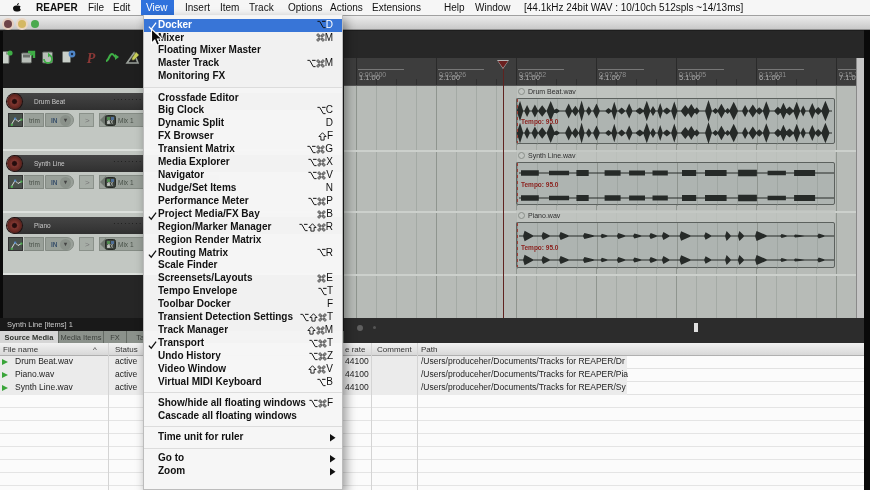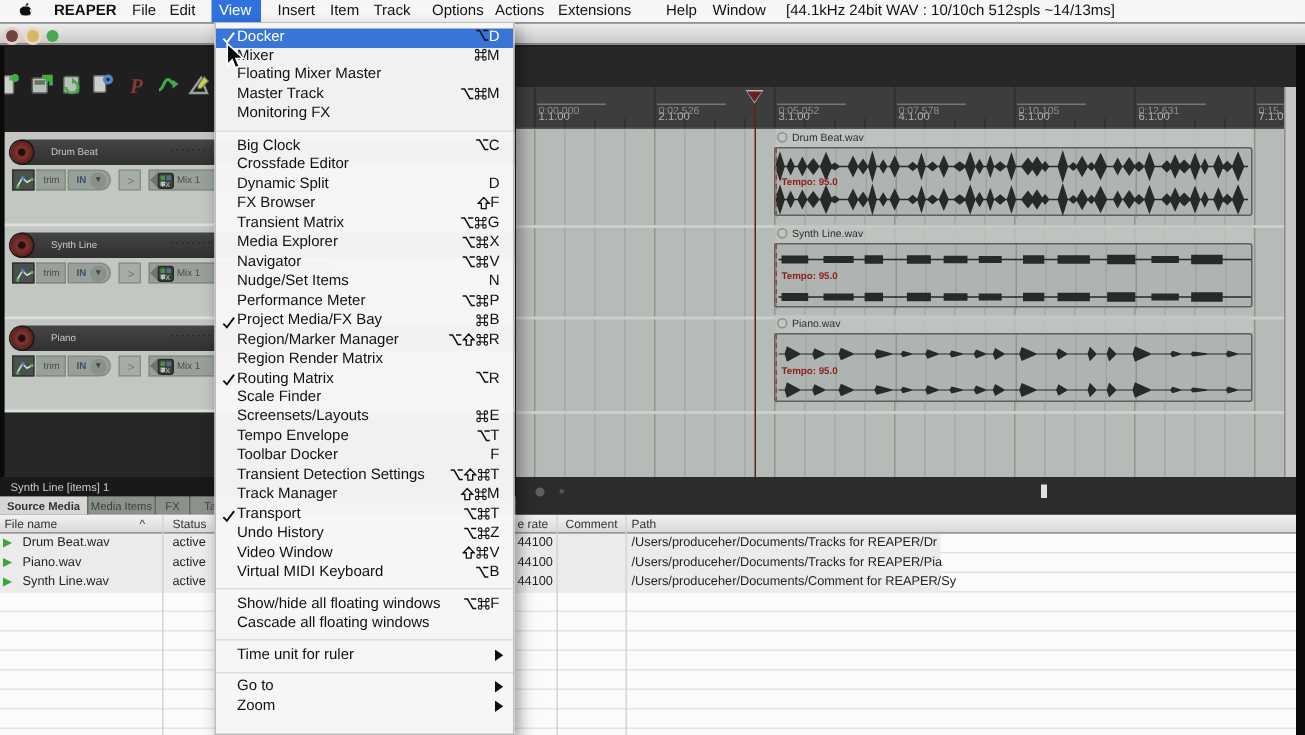--- a/index.html
+++ b/index.html
@@ -87,21 +87,21 @@
 
 #lstrip { position:absolute; left:0; top:31px; width:3px; height:287px; background:#0a0a0a; }
 #rstrip { position:absolute; left:864px; top:15px; width:6px; height:475px; background:#0a0a0a; }
 
 #dd { position:absolute; left:143px; top:15px; width:200px; height:475px; background:rgba(246,246,246,0.98);
   border:1px solid #bcbcbc; border-top:none; box-shadow:3px 4px 10px rgba(0,0,0,0.4); padding-top:3.6px;
   font-size:10px; color:#111; }
 .mi { position:relative; height:12.93px; line-height:12.93px; white-space:nowrap; }
 .mi.sel { background:#3875d7; color:#fff; }
 .mc { position:absolute; left:4px; top:2px; width:10px; }
-.mt { position:absolute; left:14px; top:0; }
+.mt { position:absolute; left:14px; top:0;font-weight:bold; }
 .mr { position:absolute; right:9px; top:0; }
 .sk { font-size:10px; }
 .msep { height:8.3px; position:relative; }
 .msep div { position:absolute; left:0; right:0; top:3.6px; height:1px; background:#dcdcdc; }
 #cursor { position:absolute; left:150px; top:28px; z-index:50; }
 </style></head>
 <body>
 <div id="root">
 <div id="winbg"></div>
 <span class="tbi" style="left:-2.6px"><svg width="18" height="18" viewBox="0 0 18 18" style="vertical-align:middle;">
@@ -245,21 +245,21 @@
       <span style="position:absolute;left:115px">active</span>
       <span style="position:absolute;left:345px">44100</span>
       <span style="position:absolute;left:421px">/Users/produceher/Documents/Tracks for REAPER/Pia</span>
     </div>
     <div class="trow" style="top:382px">
       <span class="rowbg"></span>
       <span class="tri"></span>
       <span style="position:absolute;left:15px">Synth Line.wav</span>
       <span style="position:absolute;left:115px">active</span>
       <span style="position:absolute;left:345px">44100</span>
-      <span style="position:absolute;left:421px">/Users/produceher/Documents/Comment for REAPER/Sy</span>
+      <span style="position:absolute;left:421px">/Users/produceher/Documents/Tracks for REAPER/Sy</span>
     </div>
     <div class="tline" style="top:407px"></div>
     <div class="tline" style="top:420px"></div>
     <div class="tline" style="top:433px"></div>
     <div class="tline" style="top:446px"></div>
     <div class="tline" style="top:459px"></div>
     <div class="tline" style="top:472px"></div>
     <div class="tline" style="top:485px"></div>
 <div class="vline" style="left:108px"></div>
 <div class="vline" style="left:342px"></div>
@@ -500,28 +500,28 @@
       </div>
       <div class="mi">
         <span class="mc"></span>
         <span class="mt">Monitoring FX</span>
       </div>
       <div class="msep">
         <div></div>
       </div>
       <div class="mi">
         <span class="mc"></span>
+        <span class="mt">Crossfade Editor</span>
+      </div>
+      <div class="mi">
+        <span class="mc"></span>
         <span class="mt">Big Clock</span>
         <span class="mr"><svg width="9" height="9" viewBox="0 0 10 10" style="vertical-align:middle;">
             <path fill="none" stroke="#111" stroke-width="1.1" d="M0.5,1.5 H3 L7,8.5 H9.5 M5.6,1.5 H9.5"></path>
           </svg><span class="sk">C</span></span>
-      </div>
-      <div class="mi">
-        <span class="mc"></span>
-        <span class="mt">Crossfade Editor</span>
       </div>
       <div class="mi">
         <span class="mc"></span>
         <span class="mt">Dynamic Split</span>
         <span class="mr"><span class="sk">D</span></span>
       </div>
       <div class="mi">
         <span class="mc"></span>
         <span class="mt">FX Browser</span>
         <span class="mr"><svg width="9" height="9" viewBox="0 0 10 10" style="vertical-align:middle;">

